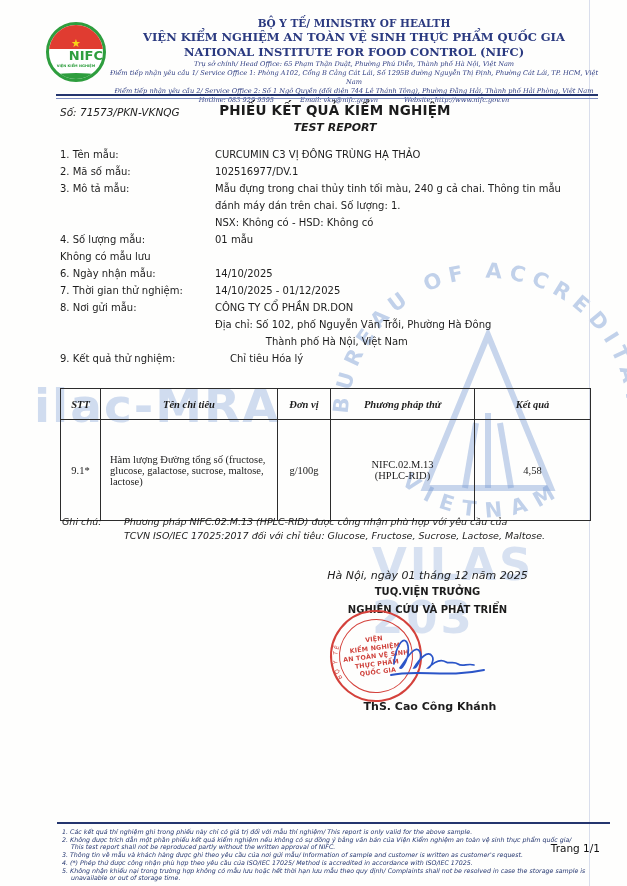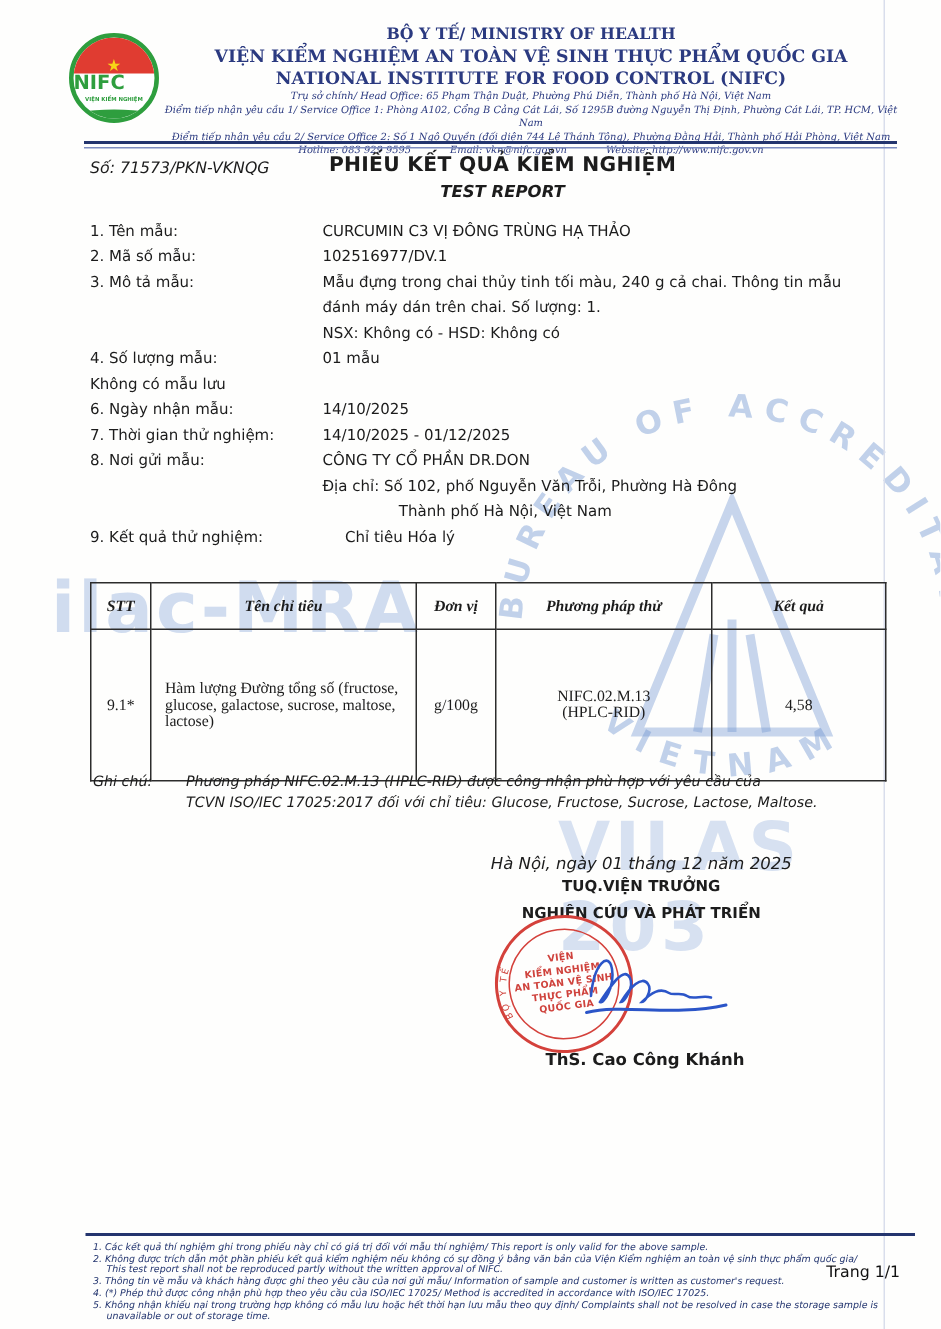--- a/index.html
+++ b/index.html
@@ -17,21 +17,21 @@
   .wm-vilas{position:absolute;left:350px;top:538px;font-size:45px;font-weight:bold;
     color:rgba(134,165,219,0.32);letter-spacing:3px;margin-left:22px;}
   .wm-circle{position:absolute;left:313px;top:243px;}
   
   .content{position:absolute;inset:0;z-index:1;}
   .logo{position:absolute;left:46px;top:22px;width:60px;height:60px;border-radius:50%;
     border:3px solid #2e9e3e;overflow:hidden;background:#fff;box-sizing:border-box;}
   .logo-red{position:absolute;top:0;left:0;right:0;height:45%;background:#e03c31;
     display:flex;align-items:flex-end;justify-content:center;}
   .logo-star{color:#f7d417;font-size:11px;line-height:10px;}
-  .logo-nifc{position:absolute;top:45%;left:0;right:0;text-align:left;
+  .logo-nifc{position:absolute;top:45%;left:0;right:0;text-align:right;
     font-weight:bold;font-size:13px;color:#2e9e3e;letter-spacing:0;line-height:14px;}
   .logo-sub{position:absolute;top:72%;left:0;right:0;text-align:center;
     font-size:3.6px;color:#2e9e3e;font-weight:bold;}
   .logo-band{position:absolute;bottom:-6px;left:-6px;right:-6px;height:12px;
     background:#2e9e3e;border-radius:50% 50% 0 0;}
   .hdr{position:absolute;left:108px;top:16px;width:492px;text-align:center;color:#2b3a80;}
   .hdr-ministry{font-family:"DejaVu Serif","Liberation Serif",serif;font-weight:bold;font-size:10.5px;line-height:14px;}
   .hdr-vi{font-family:"DejaVu Serif","Liberation Serif",serif;font-weight:bold;font-size:11.5px;line-height:15px;}
   .hdr-en{font-family:"DejaVu Serif","Liberation Serif",serif;font-weight:bold;font-size:11.5px;line-height:15px;}
   .hdr-addr{font-family:"DejaVu Serif","Liberation Serif",serif;font-style:italic;font-size:6.6px;line-height:9px;color:#2b3a80;}

